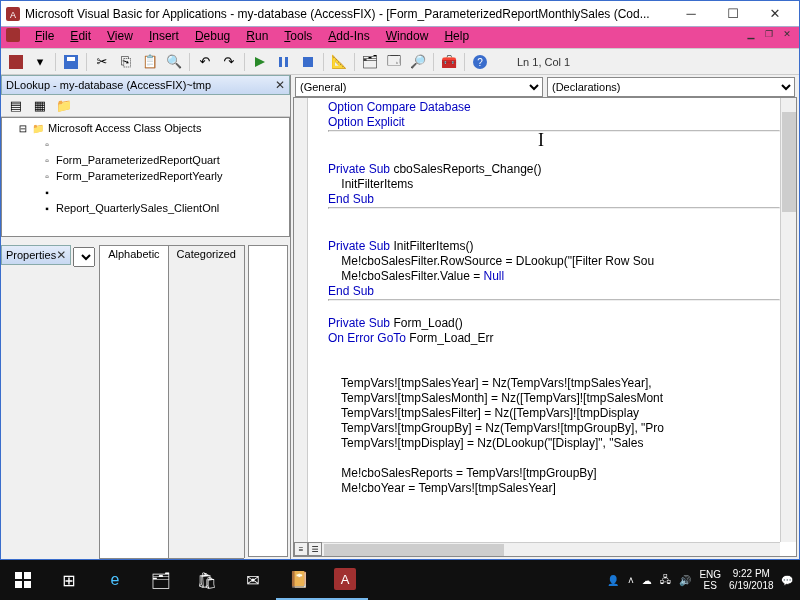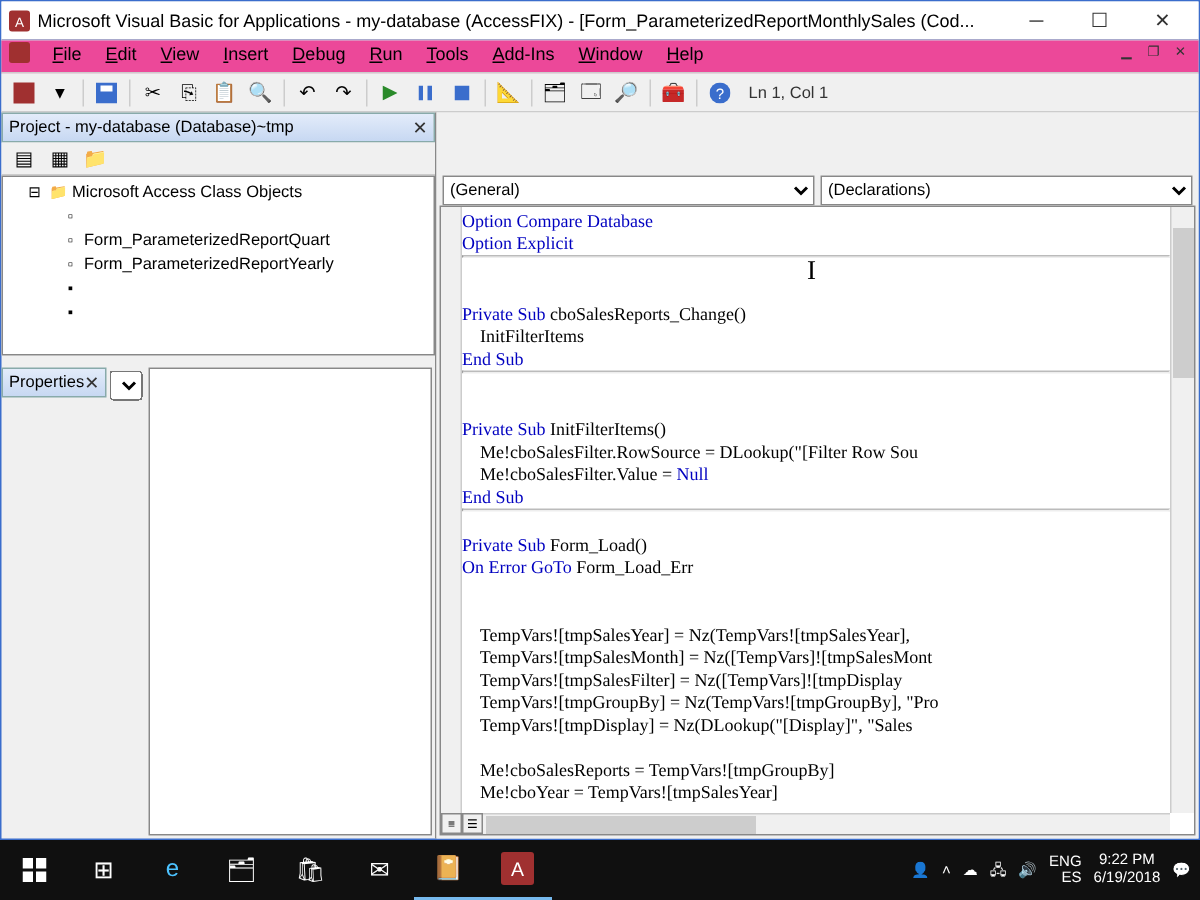--- a/index.html
+++ b/index.html
@@ -12,45 +12,45 @@
 .winbtn { width: 40px; height: 22px; display: flex; align-items: center; justify-content: center; color: #333; font-size: 13px; }
 .menubar { height: 22px; background: #ec4899; display: flex; align-items: flex-start; padding: 0 4px; border-bottom: 1px solid #ccc; }
 .menuicon { width: 16px; height: 16px; margin-right: 6px; }
 .menuitem { padding: 2px 8px; font-size: 12px; color: #000; }
 .menuitem u { text-decoration: underline; }
 .mdi-controls { margin-left: auto; display: flex; gap: 2px; }
 .mdi-btn { width: 16px; height: 14px; font-size: 9px; display: flex; align-items: center; justify-content: center; color: #333; border: 1px solid transparent; }
 .toolbar { height: 26px; background: #f0f0f0; display: flex; align-items: center; padding: 0 4px; gap: 2px; border-bottom: 1px solid #ccc; }
 .tbtn { width: 22px; height: 22px; display: flex; align-items: center; justify-content: center; border: 1px solid transparent; font-size: 13px; }
 .tsep { width: 1px; height: 18px; background: #ccc; margin: 0 2px; }
-.tstatus { margin-left: 6px; font-size: 11px; color: #333; }
+.tstatus { margin-left: 24px; font-size: 11px; color: #333; }
 .main { flex: 1; display: flex; min-height: 0; }
 .leftpane { width: 290px; display: flex; flex-direction: column; border-right: 1px solid #888; }
 .panel-title { height: 20px; background: linear-gradient(#e3ecfa, #c7d8f2); border: 1px solid #8aa; display: flex; align-items: center; padding: 0 4px; font-size: 11px; }
 .panel-title .closex { margin-left: auto; font-size: 12px; color: #333; }
 .panel-tools { height: 22px; background: #f0f0f0; display: flex; align-items: center; padding: 0 4px; gap: 2px; border-bottom: 1px solid #ccc; }
 .tree { flex: 0 0 120px; background: #fff; border: 1px solid #888; overflow: auto; padding: 2px; }
 .tree-node { display: flex; align-items: center; height: 16px; font-size: 11px; white-space: nowrap; }
 .tree-icon { width: 14px; height: 14px; margin-right: 2px; display: inline-flex; align-items: center; justify-content: center; font-size: 10px; }
 .tree .indent1 { padding-left: 12px; }
 .tree .indent2 { padding-left: 36px; }
 .prop-panel { margin-top: 8px; display: flex; flex-direction: row; flex: 1; min-height: 0; }
 .prop-combo { margin: 2px; }
 .prop-combo select { width: 100%; height: 20px; font-size: 11px; }
 .prop-tabs { display: flex; border-bottom: 1px solid #888; margin: 0 2px; }
 .prop-tab { padding: 2px 8px; font-size: 11px; border: 1px solid #888; border-bottom: none; background: #fff; margin-right: -1px; }
 .prop-tab.inactive { background: #f0f0f0; }
 .prop-body { flex: 1; background: #fff; border: 1px solid #888; margin: 0 2px 2px; }
 .codearea { flex: 1; display: flex; flex-direction: column; background: #f0f0f0; min-width: 0; }
-.code-dropdowns { height: 22px; display: flex; gap: 4px; padding: 2px 4px; margin-top: 40px; }
+.code-dropdowns { height: 22px; display: flex; gap: 4px; padding: 2px 4px; }
 .code-dropdowns select { flex: 1; height: 20px; font-size: 11px; background: #fff; border: 1px solid #888; }
 .code-editor { flex: 1; background: #fff; border: 1px solid #888; margin: 0 2px 2px; position: relative; overflow: hidden; }
 .code-gutter { position: absolute; left: 0; top: 0; bottom: 14px; width: 14px; background: #f0f0f0; border-right: 1px solid #ccc; }
 .gutter-btn { position: absolute; left: 0; width: 14px; height: 14px; background: #f0f0f0; border: 1px solid #888; font-size: 8px; display: flex; align-items: center; justify-content: center; }
-.code-content { position: absolute; left: 14px; top: 2px; right: 16px; bottom: 14px; font-family: Liberation Serif, serif; font-size: 12px; line-height: 15px; white-space: pre; overflow: hidden; }
+.code-content { position: absolute; left: 14px; top: 2px; right: 16px; bottom: 14px; font-family: Liberation Sans, sans-serif; font-size: 12px; line-height: 15px; white-space: pre; overflow: hidden; padding-left: 20px; }
 .code-content .kw { color: #0000c0; }
 .code-hr { border-top: 1px solid #bbb; margin: 0; }
 .scroll-v { position: absolute; right: 0; top: 0; bottom: 14px; width: 16px; background: #f0f0f0; border-left: 1px solid #ccc; }
 .scroll-v .thumb { position: absolute; top: 14px; width: 14px; left: 1px; height: 100px; background: #cdcdcd; }
 .scroll-h { position: absolute; left: 28px; right: 16px; bottom: 0; height: 14px; background: #f0f0f0; border-top: 1px solid #ccc; }
 .scroll-h .thumb { position: absolute; left: 2px; top: 1px; height: 12px; width: 180px; background: #cdcdcd; }
 .taskbar { position: absolute; left: 0; right: 0; bottom: 0; height: 40px; background: #101010; display: flex; align-items: center; color: #fff; }
 .taskbtn { width: 46px; height: 40px; display: flex; align-items: center; justify-content: center; font-size: 16px; color: #fff; }
 .taskbtn.active { border-bottom: 2px solid #76b9ed; }
 .tray { margin-left: auto; display: flex; align-items: center; gap: 8px; padding-right: 6px; font-size: 10px; }
@@ -153,21 +153,21 @@
           <circle cx="7" cy="7" r="7" fill="#3a6dcc"></circle>
           <text x="7" y="11" fill="#fff" font-size="10" text-anchor="middle">?</text>
         </svg>
       </div>
     <span class="tstatus">Ln 1, Col 1</span>
   </div>
 
   <div class="main">
     <div class="leftpane">
       <div class="panel-title">
-        <span>Project - my-database (Database)~tmp</span>
+        <span>DLookup - my-database (AccessFIX)~tmp</span>
         <span class="closex">✕</span>
       </div>
       <div class="panel-tools">
         <div class="tbtn">▤</div>
         <div class="tbtn">▦</div>
         <div class="tbtn">📁</div>
       </div>
       <div class="tree">
         <div class="tree-node indent1">
           <span class="tree-icon">⊟</span>
@@ -183,29 +183,34 @@
           </div>
         <div class="tree-node indent2">
             <span class="tree-icon">▫</span>
             <span>Form_ParameterizedReportYearly</span>
           </div>
         <div class="tree-node indent2">
             <span class="tree-icon">▪</span>
           </div>
         <div class="tree-node indent2">
             <span class="tree-icon">▪</span>
+            <span>Report_QuarterlySales_ClientOnl</span>
           </div>
       </div>
 
       <div class="prop-panel">
         <div class="panel-title">
           <span>Properties</span>
           <span class="closex">✕</span>
         </div>
         <div class="prop-combo"><select><option></option></select></div>
+        <div class="prop-tabs">
+          <div class="prop-tab">Alphabetic</div>
+          <div class="prop-tab inactive">Categorized</div>
+        </div>
         <div class="prop-body"></div>
       </div>
     </div>
 
     <div class="codearea">
       <div class="code-dropdowns">
         <select><option>(General)</option></select>
         <select><option>(Declarations)</option></select>
       </div>
       <div class="code-editor">
@@ -270,21 +275,21 @@
         <rect width="22" height="22" fill="#a03030" rx="2"></rect>
         <text x="11" y="16" fill="#fff" font-size="13" text-anchor="middle">A</text>
       </svg>
     </div>
   <div class="tray">
     <span>👤</span>
     <span>˄</span>
     <span>☁</span>
     <span>🖧</span>
     <span>🔊</span>
-    <div style="text-align:right;line-height:11px">
+    <div style="text-align:center;line-height:11px">
       <div>ENG</div>
         <div>ES</div>
     </div>
     <div class="clock">
       <div>9:22 PM</div>
         <div>6/19/2018</div>
     </div>
     <span>💬</span>
   </div>
 </div>

